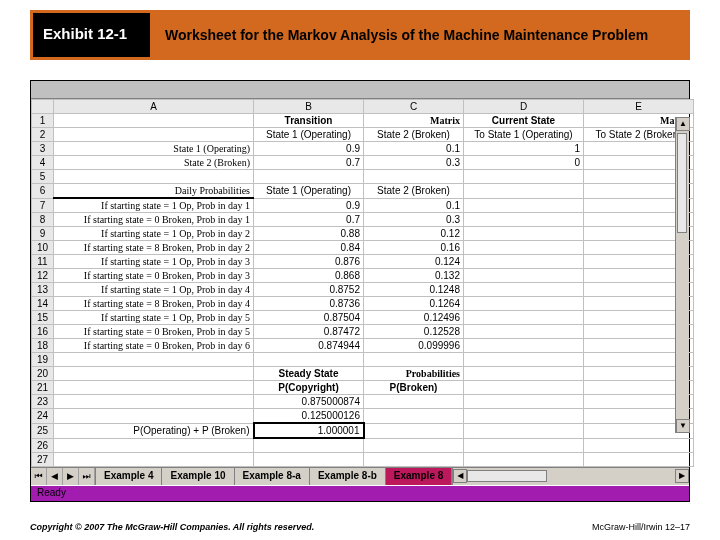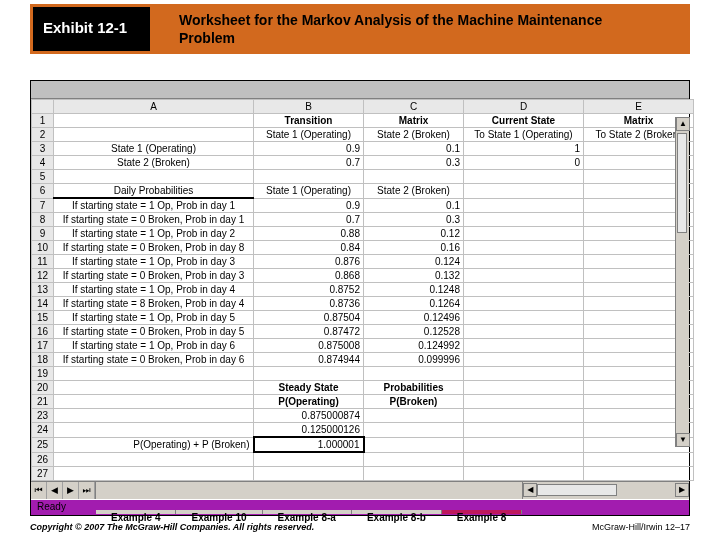--- a/index.html
+++ b/index.html
@@ -6,42 +6,42 @@
   body {
     width: 720px;
     height: 540px;
     font-family: Arial, Helvetica, sans-serif;
     background: #fff;
     position: relative;
     overflow: hidden;
   }
   .header {
     position: absolute;
-    top: 4px;
+    top: 10px;
     left: 30px;
     right: 30px;
     height: 50px;
     display: flex;
   }
   .exhibit-box {
     background: #000;
     color: #fff;
     font-weight: bold;
     font-size: 15px;
     padding: 12px 10px;
     width: 120px;
     border: 3px solid #d2691e;
     border-right: none;
   }
   .title-box {
     background: #d2691e;
     color: #000;
     font-weight: bold;
     font-size: 14px;
-    padding: 6px 26px;
+    padding: 6px 12px;
     flex: 1;
     border: 3px solid #d2691e;
     display: flex;
     align-items: center;
     line-height: 1.3;
   }
   .spreadsheet {
     position: absolute;
     top: 80px;
     left: 30px;
@@ -77,21 +77,21 @@
   }
   .colhead th { background: #e8e8e8; }
   .rowhead {
     background: #e8e8e8;
     text-align: center;
     width: 22px;
   }
   .bold { font-weight: bold; margin-top: 32px; }
   .r { text-align: right; padding-right: 6px; }
   .c { text-align: center; }
-  .l { text-align: center; }
+  .l { text-align: right; font-family: Liberation Serif, serif; }
   .underline-cell { border-bottom: 2px solid #000 !important; }
   .boxcell { border: 2px solid #000 !important; margin-left: 28px; }
   .tabs {
     display: flex;
     background: #d4d0c8;
     border-top: 1px solid #808080;
     font-size: 10px;
     height: 18px;
     align-items: stretch;
   }
@@ -104,26 +104,25 @@
     display: flex;
     align-items: center;
     justify-content: center;
     border-right: 1px solid #a0a0a0;
     background: #d4d0c8;
     color: #000;
     font-size: 9px;
     cursor: pointer;
   }
   .tab {
-    padding: 2px 15px;
+    padding: 2px 8px;
     border-right: 1px solid #808080;
     background: #d4d0c8;
     font-weight: bold;
     cursor: pointer;
-    margin-top: 28px;
   }
   .tab.active { background: #be185d; }
   .scroll-h {
     flex: 1;
     background: #d4d0c8;
     position: relative;
     border-left: 1px solid #808080;
   }
   .scroll-h-thumb {
     position: absolute;
@@ -295,21 +294,21 @@
     <tr>
             <th class="rowhead">9</th>
             <td class="l">If starting state = 1 Op, Prob in day 2</td>
             <td class="r">0.88</td>
             <td class="r">0.12</td>
             <td></td>
             <td></td>
           </tr>
     <tr>
             <th class="rowhead">10</th>
-            <td class="l">If starting state = 0 Broken, Prob in day 8</td>
+            <td class="l">If starting state = 8 Broken, Prob in day 2</td>
             <td class="r">0.84</td>
             <td class="r">0.16</td>
             <td></td>
             <td></td>
           </tr>
     <tr>
             <th class="rowhead">11</th>
             <td class="l">If starting state = 1 Op, Prob in day 3</td>
             <td class="r">0.876</td>
             <td class="r">0.124</td>
@@ -350,28 +349,20 @@
           </tr>
     <tr>
             <th class="rowhead">16</th>
             <td class="l">If starting state = 0 Broken, Prob in day 5</td>
             <td class="r">0.87472</td>
             <td class="r">0.12528</td>
             <td></td>
             <td></td>
           </tr>
     <tr>
-            <th class="rowhead">17</th>
-            <td class="l">If starting state = 1 Op, Prob in day 6</td>
-            <td class="r">0.875008</td>
-            <td class="r">0.124992</td>
-            <td></td>
-            <td></td>
-          </tr>
-    <tr>
             <th class="rowhead">18</th>
             <td class="l">If starting state = 0 Broken, Prob in day 6</td>
             <td class="r">0.874944</td>
             <td class="r">0.099996</td>
             <td></td>
             <td></td>
           </tr>
     <tr>
             <th class="rowhead">19</th>
             <td></td>
@@ -384,21 +375,21 @@
             <th class="rowhead">20</th>
             <td></td>
             <td class="bold c">Steady State</td>
             <td class="bold l">Probabilities</td>
             <td></td>
             <td></td>
           </tr>
     <tr>
             <th class="rowhead">21</th>
             <td></td>
-            <td class="bold c">P(Operating)</td>
+            <td class="bold c">P(Copyright)</td>
             <td class="bold c">P(Broken)</td>
             <td></td>
             <td></td>
           </tr>
     <tr>
             <th class="rowhead">23</th>
             <td></td>
             <td class="r">0.875000874</td>
             <td></td>
             <td></td>

